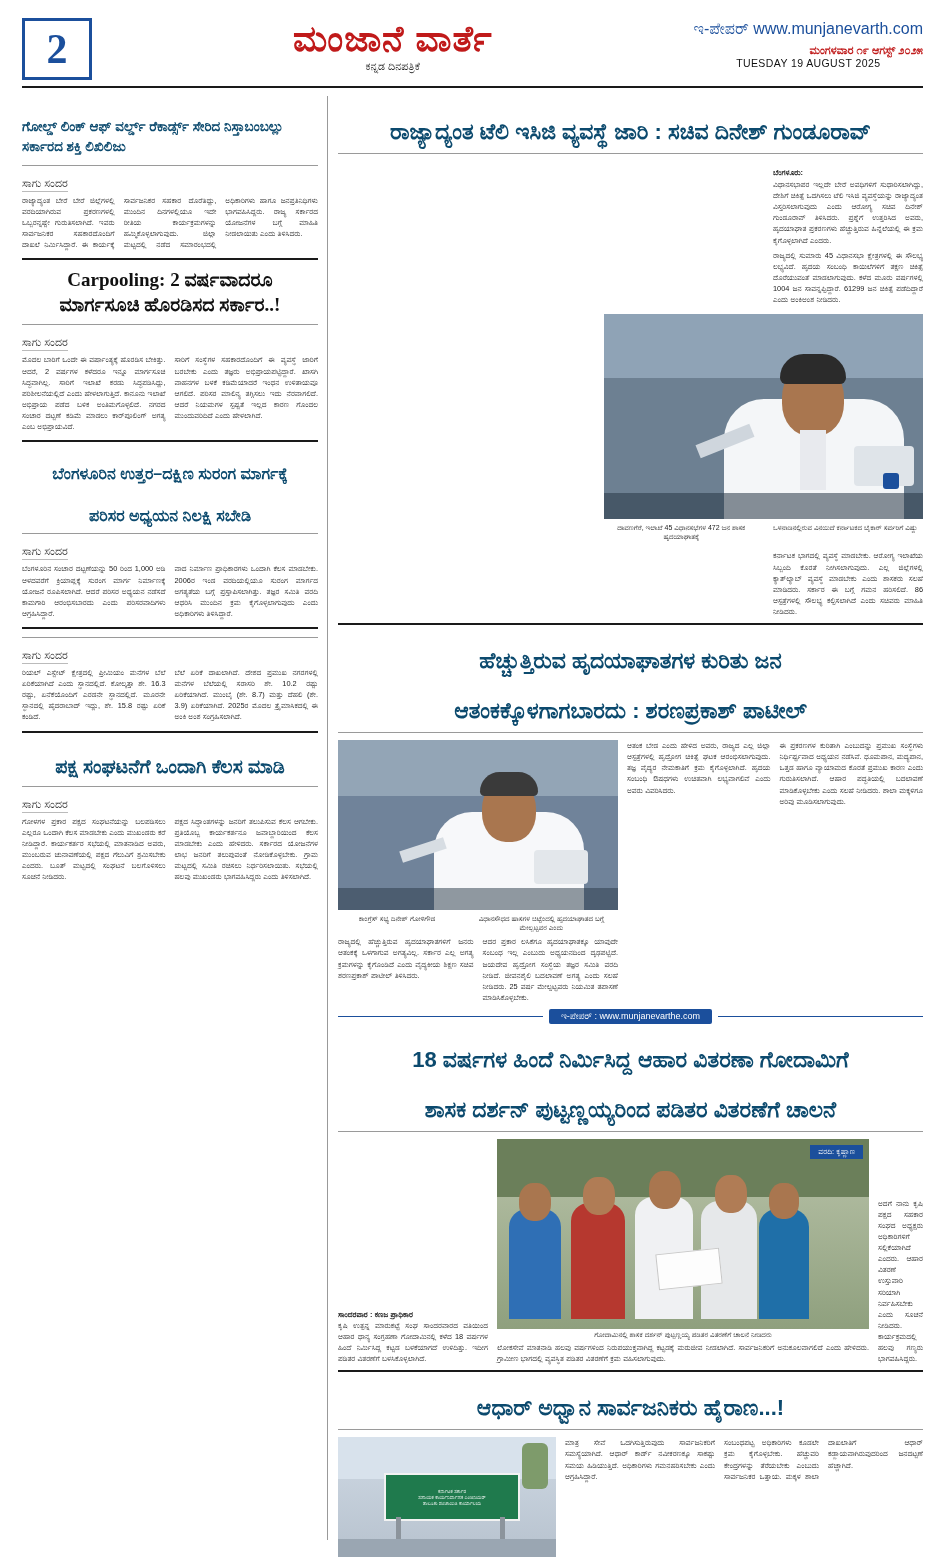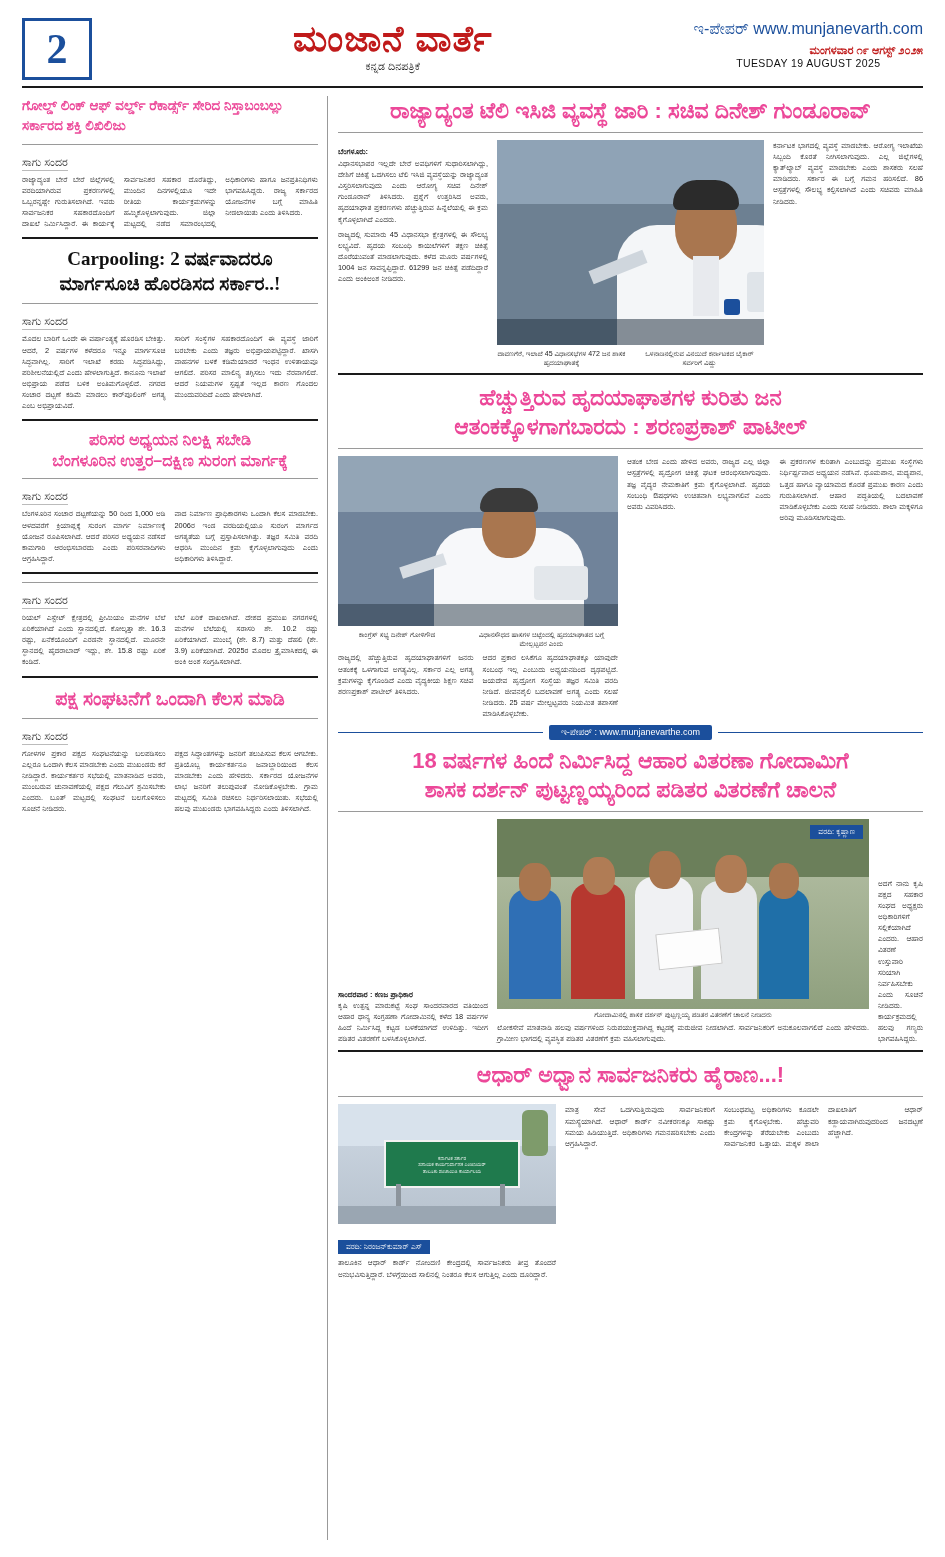--- a/index.html
+++ b/index.html
@@ -19,21 +19,21 @@
   .date-en{font-size:10.5px;color:#111;font-weight:normal;letter-spacing:.4px;text-align:center;}
 
   
   .body-grid{display:flex;gap:10px;margin-top:8px;height:1444px;}
   .col-left{width:296px;flex:none;border-right:1px solid #999;padding-right:9px;}
   .col-right{flex:1;}
 
   .hr-thin{border:0;border-top:1px solid #9a9a9a;margin:7px 0;}
   .hr-thick{border:0;border-top:2px solid #1a1a1a;margin:8px 0;}
 
-  .kn-head{font-weight:bold;color:#ec4899;line-height:1.32;text-align:center;}
+  .kn-head{font-weight:bold;color:#0c4a6e;line-height:1.32;text-align:center;margin-top:21px;}
   .h-s{font-size:13.5px;}
   .h-m{font-size:16px;}
   .h-l{font-size:19px;}
   .h-xl{font-size:22px;}
 
   .byline{font-size:11px;color:#333;border-bottom:1px solid #bbb;display:inline-block;padding-bottom:1px;margin-bottom:3px;}
 
   .txt{font-size:7.4px;line-height:1.5;text-align:justify;color:#1a1a1a;word-spacing:.2px;}
   .two-col{column-count:2;column-gap:9px;}
   .three-col{column-count:3;column-gap:9px;}
@@ -102,22 +102,22 @@
         <div class="byline">ಸಾಗು ಸಂದರ</div>
         <div class="flex-row">
           <div class="txt" style="flex:1;">ಮೊದಲ ಬಾರಿಗೆ ಒಂದೇ ಈ ವರ್ಷಾಂತ್ಯಕ್ಕೆ ಹೊರಡಿಸ ಬೇಕಿತ್ತು. ಆದರೆ, 2 ವರ್ಷಗಳ ಕಳೆದರೂ ಇನ್ನೂ ಮಾರ್ಗಸೂಚಿ ಸಿದ್ಧವಾಗಿಲ್ಲ. ಸಾರಿಗೆ ಇಲಾಖೆ ಕರಡು ಸಿದ್ಧಪಡಿಸಿದ್ದು, ಪರಿಶೀಲನೆಯಲ್ಲಿದೆ ಎಂದು ಹೇಳಲಾಗುತ್ತಿದೆ. ಕಾನೂನು ಇಲಾಖೆ ಅಭಿಪ್ರಾಯ ಪಡೆದ ಬಳಿಕ ಅಂತಿಮಗೊಳ್ಳಲಿದೆ. ನಗರದ ಸಂಚಾರ ದಟ್ಟಣೆ ಕಡಿಮೆ ಮಾಡಲು ಕಾರ್‌ಪೂಲಿಂಗ್ ಅಗತ್ಯ ಎಂಬ ಅಭಿಪ್ರಾಯವಿದೆ.</div>
           <div class="txt" style="flex:1;">ಸಾರಿಗೆ ಸಂಸ್ಥೆಗಳ ಸಹಕಾರದೊಂದಿಗೆ ಈ ವ್ಯವಸ್ಥೆ ಜಾರಿಗೆ ಬರಬೇಕು ಎಂದು ತಜ್ಞರು ಅಭಿಪ್ರಾಯಪಟ್ಟಿದ್ದಾರೆ. ಖಾಸಗಿ ವಾಹನಗಳ ಬಳಕೆ ಕಡಿಮೆಯಾದರೆ ಇಂಧನ ಉಳಿತಾಯವೂ ಆಗಲಿದೆ. ಪರಿಸರ ಮಾಲಿನ್ಯ ತಗ್ಗಿಸಲು ಇದು ನೆರವಾಗಲಿದೆ. ಆದರೆ ನಿಯಮಗಳ ಸ್ಪಷ್ಟತೆ ಇಲ್ಲದ ಕಾರಣ ಗೊಂದಲ ಮುಂದುವರಿದಿದೆ ಎಂದು ಹೇಳಲಾಗಿದೆ.</div>
         </div>
       </div>
 
       <hr class="hr-thick">
 
       <div>
+        <div class="kn-head h-m">ಬೆಂಗಳೂರಿನ ಉತ್ತರ–ದಕ್ಷಿಣ ಸುರಂಗ ಮಾರ್ಗಕ್ಕೆ</div>
         <div class="kn-head h-m">ಪರಿಸರ ಅಧ್ಯಯನ ನಿಲಕ್ಷಿ ಸಬೇಡಿ</div>
-        <div class="kn-head h-m">ಬೆಂಗಳೂರಿನ ಉತ್ತರ–ದಕ್ಷಿಣ ಸುರಂಗ ಮಾರ್ಗಕ್ಕೆ</div>
         <hr class="hr-thin">
         <div class="byline">ಸಾಗು ಸಂದರ</div>
         <div class="flex-row">
           <div class="txt" style="flex:1;">ಬೆಂಗಳೂರಿನ ಸಂಚಾರ ದಟ್ಟಣೆಯನ್ನು 50 ರಿಂದ 1,000 ಅಡಿ ಆಳದವರೆಗೆ ಕ್ರಿಯಾಪ್ಲಕ್ಕೆ ಸುರಂಗ ಮಾರ್ಗ ನಿರ್ಮಾಣಕ್ಕೆ ಯೋಜನೆ ರೂಪಿಸಲಾಗಿದೆ. ಆದರೆ ಪರಿಸರ ಅಧ್ಯಯನ ನಡೆಸದೆ ಕಾಮಗಾರಿ ಆರಂಭಿಸಬಾರದು ಎಂದು ಪರಿಸರವಾದಿಗಳು ಆಗ್ರಹಿಸಿದ್ದಾರೆ.</div>
           <div class="txt" style="flex:1;">ವಾದ ನಿರ್ಮಾಣ ಪ್ರಾಧಿಕಾರಗಳು ಒಂದಾಗಿ ಕೆಲಸ ಮಾಡಬೇಕು. 2006ರ ಇಂಡ ವರದಿಯಲ್ಲಿಯೂ ಸುರಂಗ ಮಾರ್ಗದ ಅಗತ್ಯತೆಯ ಬಗ್ಗೆ ಪ್ರಸ್ತಾಪಿಸಲಾಗಿತ್ತು. ತಜ್ಞರ ಸಮಿತಿ ವರದಿ ಆಧರಿಸಿ ಮುಂದಿನ ಕ್ರಮ ಕೈಗೊಳ್ಳಲಾಗುವುದು ಎಂದು ಅಧಿಕಾರಿಗಳು ತಿಳಿಸಿದ್ದಾರೆ.</div>
         </div>
       </div>
 
       <hr class="hr-thick">
 
@@ -142,21 +142,21 @@
         </div>
       </div>
 
     </div>
 
     <div class="col-right stack">
 
       <div>
         <div class="kn-head h-xl" style="text-align:center;">ರಾಜ್ಯಾದ್ಯಂತ ಟೆಲಿ ಇಸಿಜಿ ವ್ಯವಸ್ಥೆ ಜಾರಿ : ಸಚಿವ ದಿನೇಶ್ ಗುಂಡೂರಾವ್</div>
         <hr class="hr-thin">
-        <div class="flex-row" style="align-items:flex-start;">
+        <div class="flex-row" style="align-items:flex-end;flex-direction:column;">
           <div style="width:150px;flex:none;">
             <div class="txt" style="font-weight:bold;display:inline;">ಬೆಂಗಳೂರು:</div>
             <div class="txt">ವಿಧಾನಸಭಾಪರ ಇಲ್ಲದೇ ಬೇರೆ ಅವಧಿಗಳಿಗೆ ಸುಧಾರಿಸಲಾಗಿದ್ದು, ದೇಶಿಗೆ ಚಿಕಿತ್ಸೆ ಒದಗಿಸಲು ಟೆಲಿ ಇಸಿಜಿ ವ್ಯವಸ್ಥೆಯನ್ನು ರಾಜ್ಯಾದ್ಯಂತ ವಿಸ್ತರಿಸಲಾಗುವುದು ಎಂದು ಆರೋಗ್ಯ ಸಚಿವ ದಿನೇಶ್ ಗುಂಡೂರಾವ್ ತಿಳಿಸಿದರು. ಪ್ರಶ್ನೆಗೆ ಉತ್ತರಿಸಿದ ಅವರು, ಹೃದಯಾಘಾತ ಪ್ರಕರಣಗಳು ಹೆಚ್ಚುತ್ತಿರುವ ಹಿನ್ನೆಲೆಯಲ್ಲಿ ಈ ಕ್ರಮ ಕೈಗೊಳ್ಳಲಾಗಿದೆ ಎಂದರು.</div>
             <div class="txt" style="margin-top:4px;">ರಾಜ್ಯದಲ್ಲಿ ಸುಮಾರು 45 ವಿಧಾನಸಭಾ ಕ್ಷೇತ್ರಗಳಲ್ಲಿ ಈ ಸೌಲಭ್ಯ ಲಭ್ಯವಿದೆ. ಹೃದಯ ಸಂಬಂಧಿ ಕಾಯಿಲೆಗಳಿಗೆ ತಕ್ಷಣ ಚಿಕಿತ್ಸೆ ದೊರೆಯುವಂತೆ ಮಾಡಲಾಗುವುದು. ಕಳೆದ ಮೂರು ವರ್ಷಗಳಲ್ಲಿ 1004 ಜನ ಸಾವನ್ನಪ್ಪಿದ್ದಾರೆ. 61299 ಜನ ಚಿಕಿತ್ಸೆ ಪಡೆದಿದ್ದಾರೆ ಎಂದು ಅಂಕಿಅಂಶ ನೀಡಿದರು.</div>
           </div>
           <div style="flex:1;">
             <div class="photo assembly" style="height:205px;">
               <div style="position:absolute;left:0;top:0;right:0;height:64px;background:#8fa3b6;"></div>
               <div style="position:absolute;left:0;top:64px;right:0;bottom:0;background:#6d8092;"></div>
               <div class="person-body" style="left:120px;bottom:0;width:180px;height:120px;background:#f4f6f8;border-radius:40px 40px 0 0;"></div>

